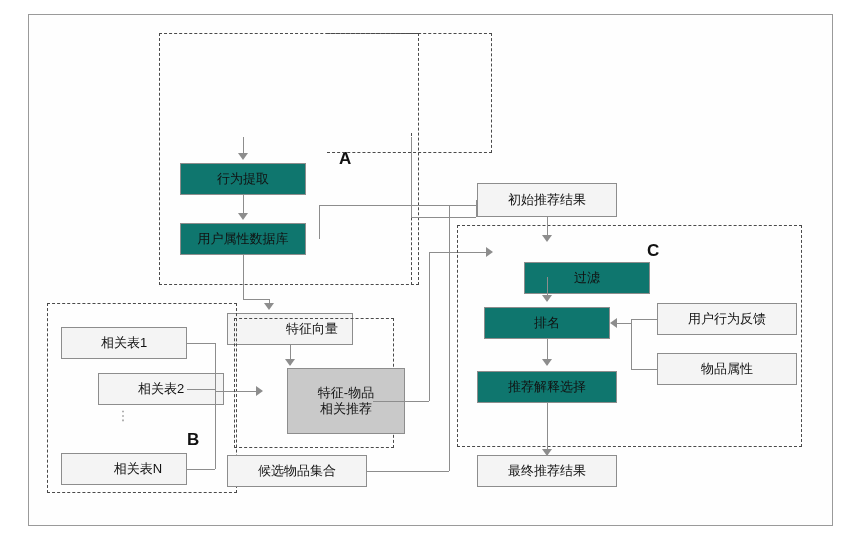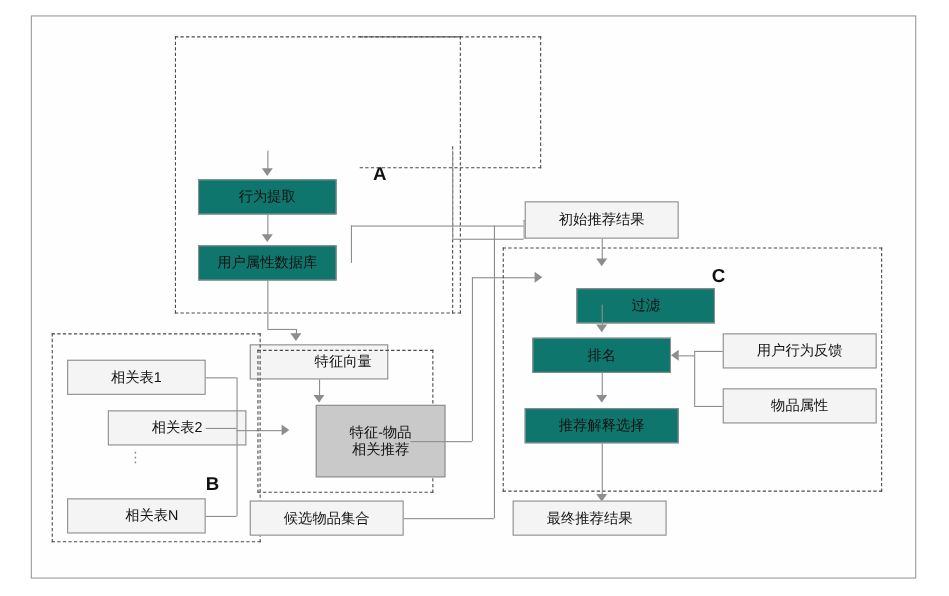--- a/index.html
+++ b/index.html
@@ -220,21 +220,21 @@
     <div class="node mid" style="left:455px; top:292px; width:126px; height:32px;">排名</div>
 
     <div class="ln v" style="left:518px; top:324px; height:26px;"></div>
     <div class="arrow down" style="left:513px; top:344px;"></div>
 
     <div class="node mid" style="left:448px; top:356px; width:140px; height:32px;">推荐解释选择</div>
 
     <div class="ln v" style="left:518px; top:388px; height:52px;"></div>
     <div class="arrow down" style="left:513px; top:434px;"></div>
 
-    <div class="node light" style="left:437px; top:440px; width:140px; height:32px;">最终推荐结果</div>
+    <div class="node light" style="left:448px; top:440px; width:140px; height:32px;">最终推荐结果</div>
 
     <div class="node light" style="left:628px; top:288px; width:140px; height:32px;">用户行为反馈</div>
     <div class="node light" style="left:628px; top:338px; width:140px; height:32px;">物品属性</div>
 
     <div class="ln h" style="left:602px; top:304px; width:26px;"></div>
     <div class="ln h" style="left:602px; top:354px; width:26px;"></div>
     <div class="ln v" style="left:602px; top:304px; height:50px;"></div>
     <div class="ln h" style="left:588px; top:308px; width:14px;"></div>
     <div class="arrow left" style="left:581px; top:303px;"></div>
 

